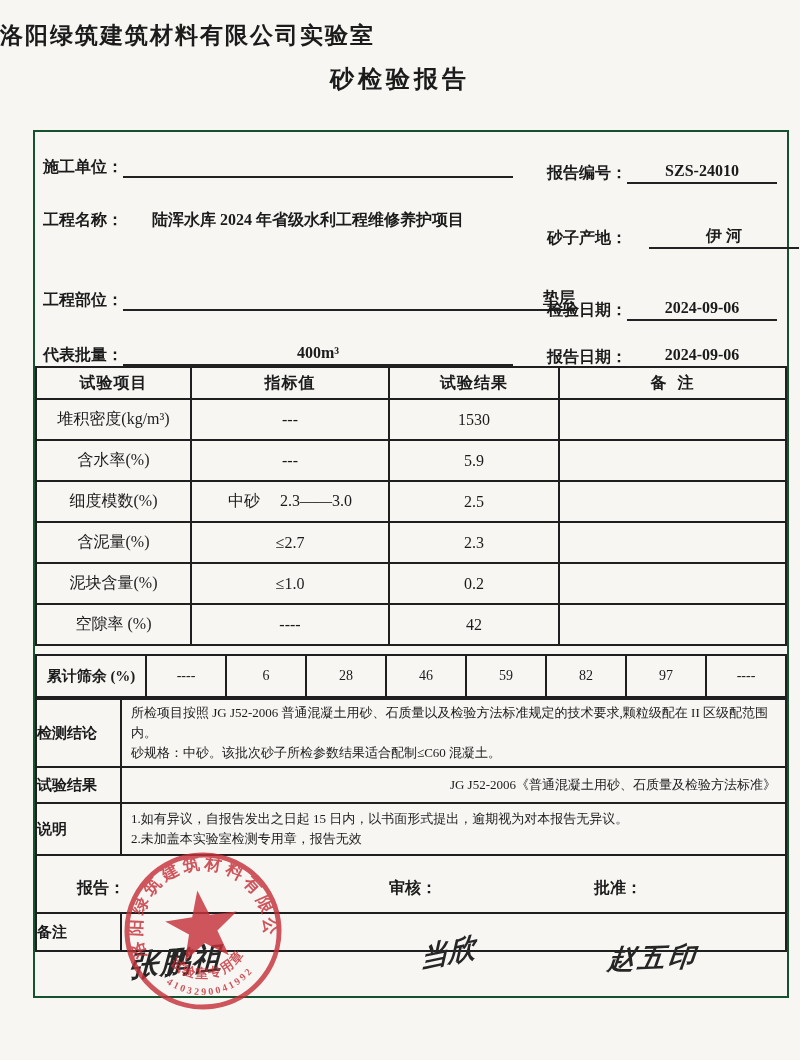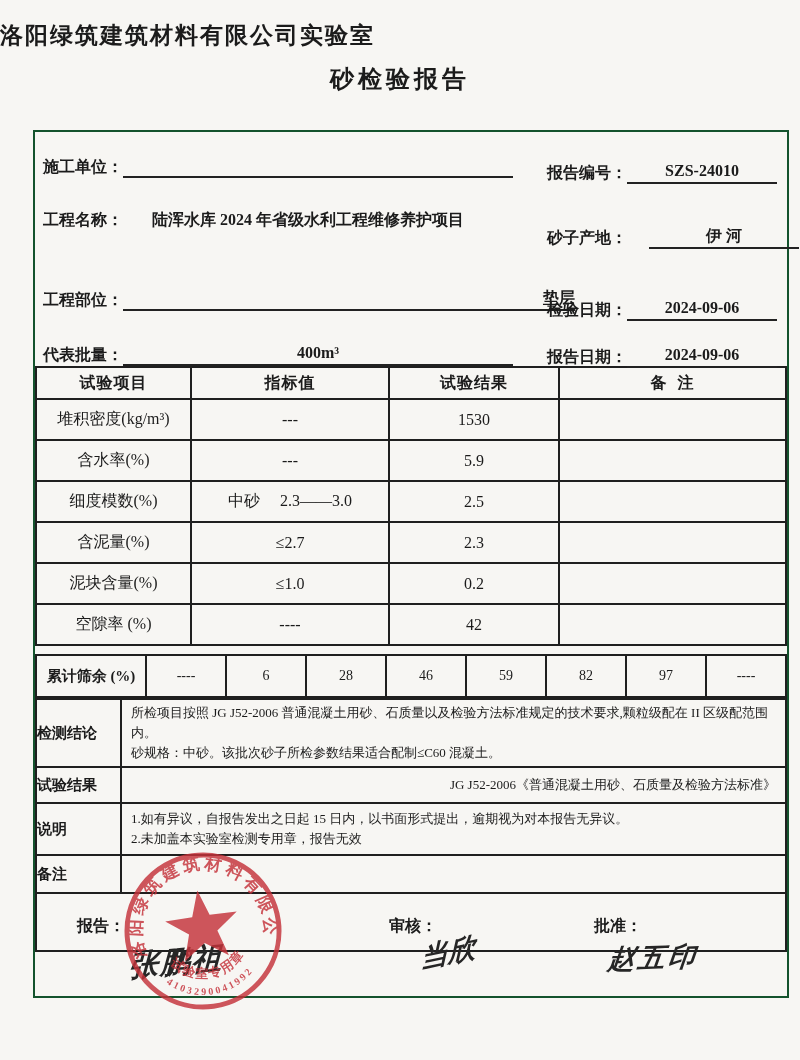--- a/index.html
+++ b/index.html
@@ -193,29 +193,29 @@
         <td class="h34">JG J52-2006《普通混凝土用砂、石质量及检验方法标准》</td>
       </tr>
       <tr>
         <td class="blabel">说明</td>
         <td class="h50">
           <div>1.如有异议，自报告发出之日起 15 日内，以书面形式提出，逾期视为对本报告无异议。</div>
           <div>2.未加盖本实验室检测专用章，报告无效</div>
         </td>
       </tr>
       <tr>
-        <td class="blabel">备注</td>
-        <td class="h36"></td>
-      </tr>
-      <tr>
         <td colspan="2" class="sigcell">
           <span class="siglabel" style="left:40px;">报告：</span>
           <span class="siglabel" style="left:352px;">审核：</span>
           <span class="siglabel" style="left:557px;">批准：</span>
         </td>
+      </tr>
+      <tr>
+        <td class="blabel">备注</td>
+        <td class="h36"></td>
       </tr>
     </tbody>
       </table>
 
   </div>
 
   <div class="overlay">
     <span class="hand hand1">张鹏祖</span>
     <span class="hand hand2">当欣</span>
     <span class="hand hand3">赵五印</span>

